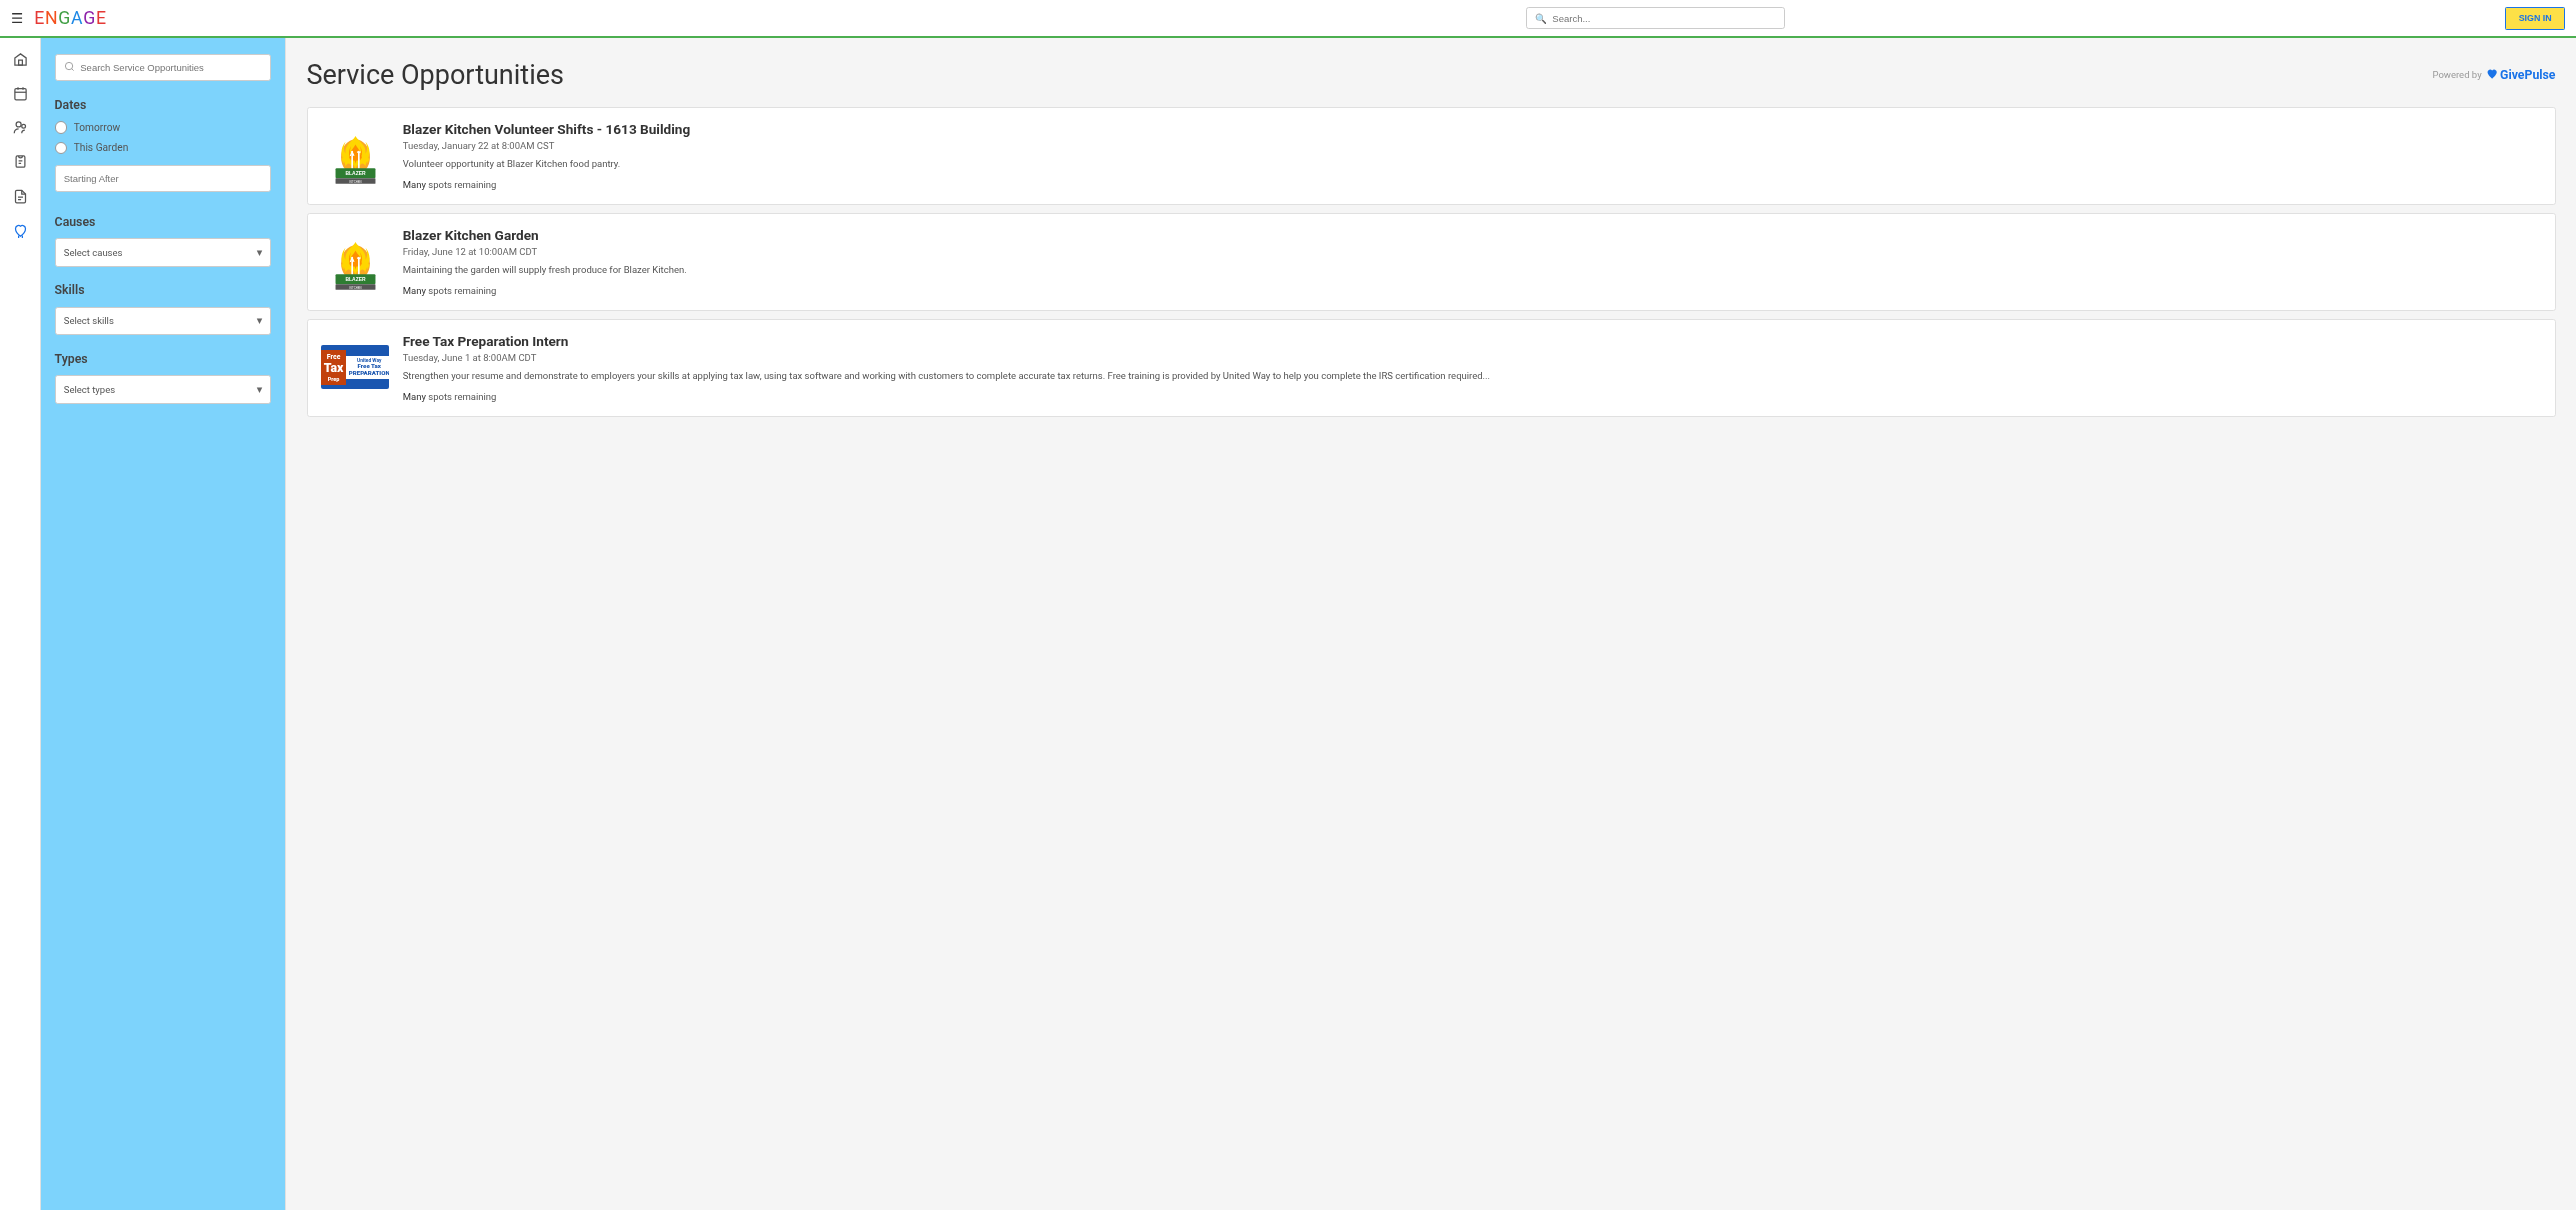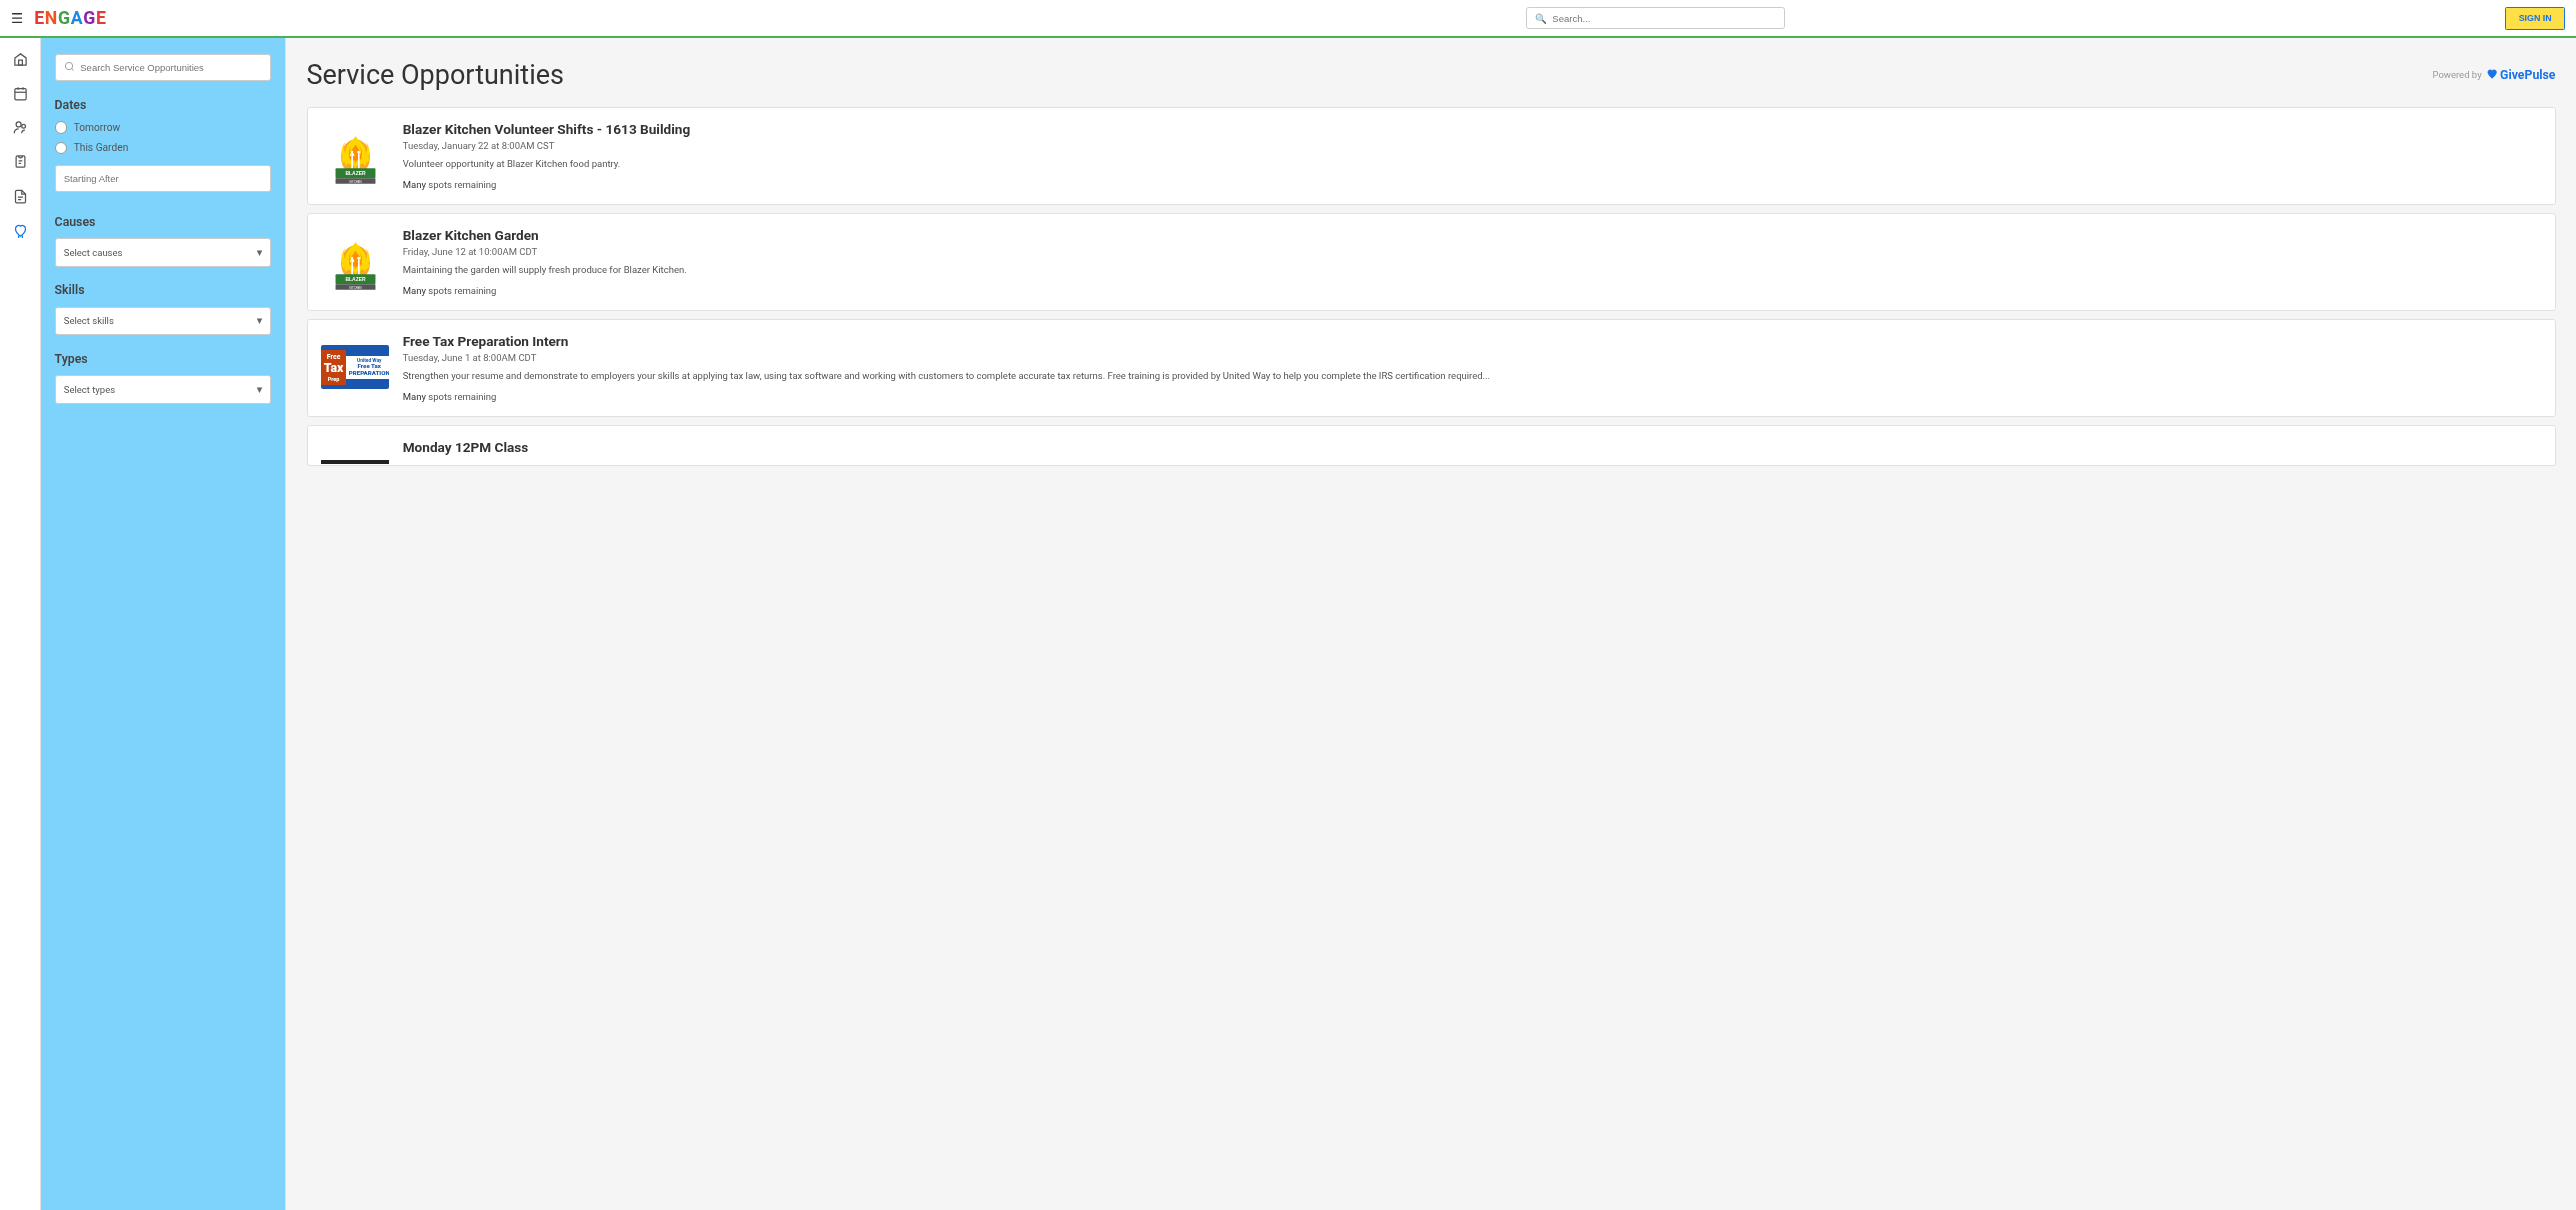--- a/index.html
+++ b/index.html
@@ -13,21 +13,21 @@
       border-bottom: 2px solid #4caf50;
       height: 38px;
       padding: 0 11px;
       position: fixed;
       top: 0; left: 0; right: 0;
       z-index: 100;
     }
     .hamburger-icon { font-size: 13.6px; cursor: pointer; margin-right: 11px; color: #333; }
     .logo {
       font-size: 17.7px;
-      font-weight: 700;
+      font-weight: 400;
       letter-spacing: 0.7px;
       margin-right: auto;
     }
     .logo span:nth-child(1) { color: #e53935; }
     .logo span:nth-child(2) { color: #f4511e; }
     .logo span:nth-child(3) { color: #43a047; }
     .logo span:nth-child(4) { color: #1e88e5; }
     .logo span:nth-child(5) { color: #8e24aa; }
     .logo span:nth-child(6) { color: #e53935; }
 
@@ -512,25 +512,17 @@
       <div class="card-content">
         <div class="card-title">Free Tax Preparation Intern</div>
         <div class="card-date">Tuesday, June 1 at 8:00AM CDT</div>
         <div class="card-description">Strengthen your resume and demonstrate to employers your skills at applying tax law, using tax software and working with customers to complete accurate tax returns.  Free training is provided by United Way to help you complete the IRS certification required...</div>
         <div class="card-spots">
           <strong>Many</strong><span> spots remaining</span>
         </div>
       </div>
     </div>
 
-    <div class="opportunity-card" style="padding-bottom:6.8px; overflow:hidden; max-height:41px;">
-      <div style="width:68px;min-width:68px;">
-        <div style="width:68px;height:4.1px;background:#222;margin-top:20.5px;"></div>
-      </div>
-      <div class="card-content">
-        <div class="card-title">Monday 12PM Class</div>
-      </div>
-    </div>
 
   </main>
 
 </div>
 
 
 </body></html>

